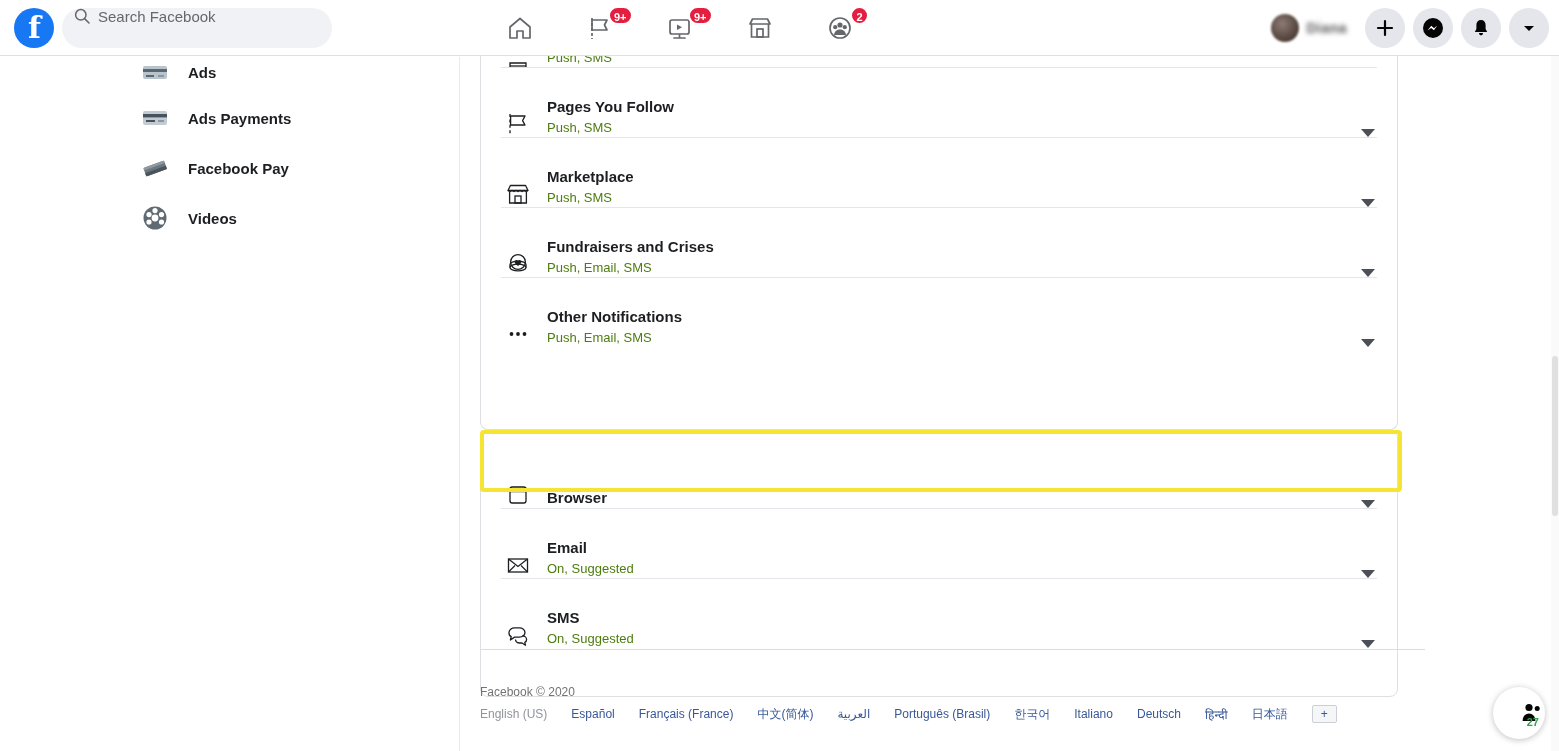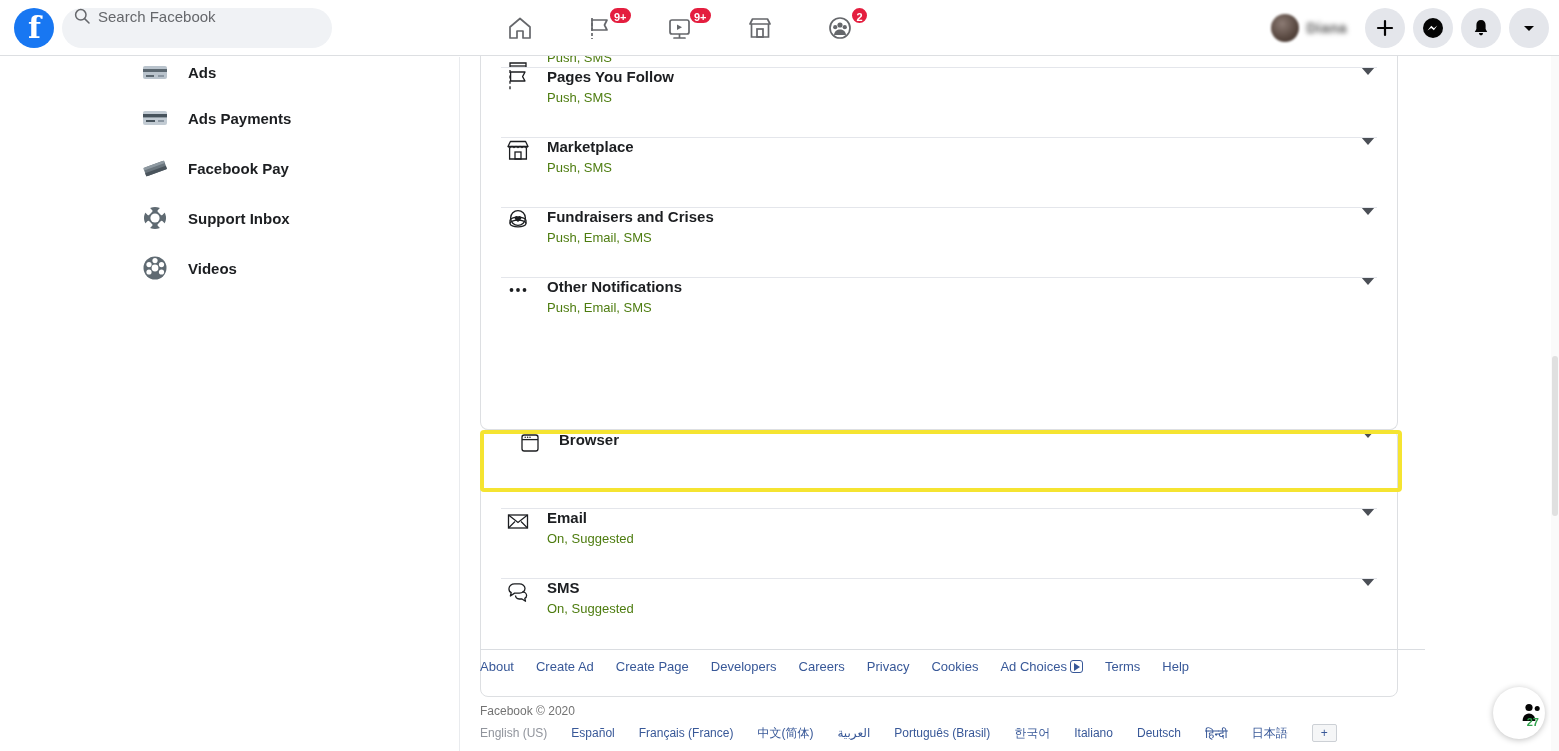--- a/index.html
+++ b/index.html
@@ -100,21 +100,21 @@
   .main { position: absolute; left: 460px; top: 57px; width: 1099px; height: 694px; }
 
   .card {
     position: absolute; left: 20px; width: 918px;
     background: #fff; border: 1px solid #dddfe2; border-radius: 8px;
   }
   .card.top { top: -20px; height: 393px; border-top: none; border-radius: 0 0 8px 8px; }
   .card.bottom { top: 372px; height: 268px; }
 
   .row {
-    display: flex; align-items: flex-start;
+    display: flex; align-items: flex-end;
     height: 70px; padding: 0 22px 0 20px; position: relative; cursor: pointer;
   }
   .row + .row::before {
     content: ""; position: absolute; left: 20px; right: 20px; top: 0;
     height: 1px; background: #e4e6eb;
   }
   .row .ico { width: 34px; flex: none; display: flex; justify-content: center; }
   .row .txt { flex: 1; padding-left: 12px; }
   .row .title { font-size: 15px; font-weight: bold; color: #1c1e21; line-height: 20px; }
   .row .sub { font-size: 13px; color: #4d7c0f; line-height: 19px; margin-top: 1px; }
@@ -305,31 +305,20 @@
     <svg class="side-ico" viewBox="0 0 30 30">
       <g transform="rotate(-20 15 15)">
         <rect x="4" y="11" width="22" height="9" rx="1.6" fill="#6b767e"></rect>
         <rect x="4" y="11" width="22" height="2.6" fill="#8e99a1"></rect>
         <rect x="4" y="16.5" width="22" height="3.5" fill="#4a545c"></rect>
       </g>
     </svg>
     <span class="lbl">Facebook Pay</span>
   </div>
 
-  <div class="side-item">
-    <svg class="side-ico" viewBox="0 0 30 30">
-      <circle cx="15" cy="15" r="11" fill="#5f6a72"></circle>
-      <circle cx="15" cy="15" r="4.6" fill="#fff"></circle>
-      <rect x="5" y="5" width="6.5" height="6.5" rx="1" fill="#fff" transform="rotate(-45 8 8)"></rect>
-      <rect x="18.5" y="5" width="6.5" height="6.5" rx="1" fill="#fff" transform="rotate(45 22 8)"></rect>
-      <rect x="5" y="18.5" width="6.5" height="6.5" rx="1" fill="#fff" transform="rotate(45 8 22)"></rect>
-      <rect x="18.5" y="18.5" width="6.5" height="6.5" rx="1" fill="#fff" transform="rotate(-45 22 22)"></rect>
-    </svg>
-    <span class="lbl">Support Inbox</span>
-  </div>
 
   <div class="side-item">
     <svg class="side-ico" viewBox="0 0 30 30">
       <circle cx="15" cy="15" r="11.5" fill="#5f6a72"></circle>
       <circle cx="15" cy="15" r="3.4" fill="#fff"></circle>
       <circle cx="15" cy="7.6" r="2.6" fill="#fff"></circle>
       <circle cx="21.5" cy="11.6" r="2.6" fill="#fff"></circle>
       <circle cx="21.5" cy="19" r="2.6" fill="#fff"></circle>
       <circle cx="9" cy="19" r="2.6" fill="#fff"></circle>
       <circle cx="9" cy="11.6" r="2.6" fill="#fff"></circle>
@@ -413,21 +402,21 @@
         <div class="sub">Push, Email, SMS</div>
       </div>
       <div class="caret"></div>
     </div>
   </div>
 
   <div class="section-head">How You Get Notifications</div>
 
   <div class="card bottom">
 
-    <div class="row" style="height:78px;margin-left:12px;">
+    <div class="row" style="height:78px;">
       <div class="ico">
         <svg width="26" height="26" viewBox="0 0 26 26">
           <rect x="5" y="5" width="16" height="16" rx="2.2" fill="none" stroke="#1c1e21" stroke-width="1.3"></rect>
           <line x1="5" y1="9.6" x2="21" y2="9.6" stroke="#1c1e21" stroke-width="1.3"></line>
           <circle cx="8.2" cy="7.3" r="0.75" fill="#1c1e21"></circle>
           <circle cx="10.6" cy="7.3" r="0.75" fill="#1c1e21"></circle>
           <circle cx="13" cy="7.3" r="0.75" fill="#1c1e21"></circle>
         </svg>
       </div>
       <div class="txt">
@@ -465,35 +454,20 @@
       <div class="caret"></div>
     </div>
   </div>
 
   <div class="highlight-box"></div>
 </div>
 
 <div class="footer">
   <div class="foot-sep"></div>
 
-  <div class="foot-links">
-    <a>About</a>
-    <a>Create Ad</a>
-    <a>Create Page</a>
-    <a>Developers</a>
-    <a>Careers</a>
-    <a>Privacy</a>
-    <a>Cookies</a>
-    <a>
-      <span>Ad Choices</span>
-      <span class="adchoice-ico"></span>
-    </a>
-    <a>Terms</a>
-    <a>Help</a>
-  </div>
 
   <div class="copyright">Facebook © 2020</div>
 
   <div class="lang-row">
     <a class="current">English (US)</a>
     <a>Español</a>
     <a>Français (France)</a>
     <a>中文(简体)</a>
     <a>العربية</a>
     <a>Português (Brasil)</a>

